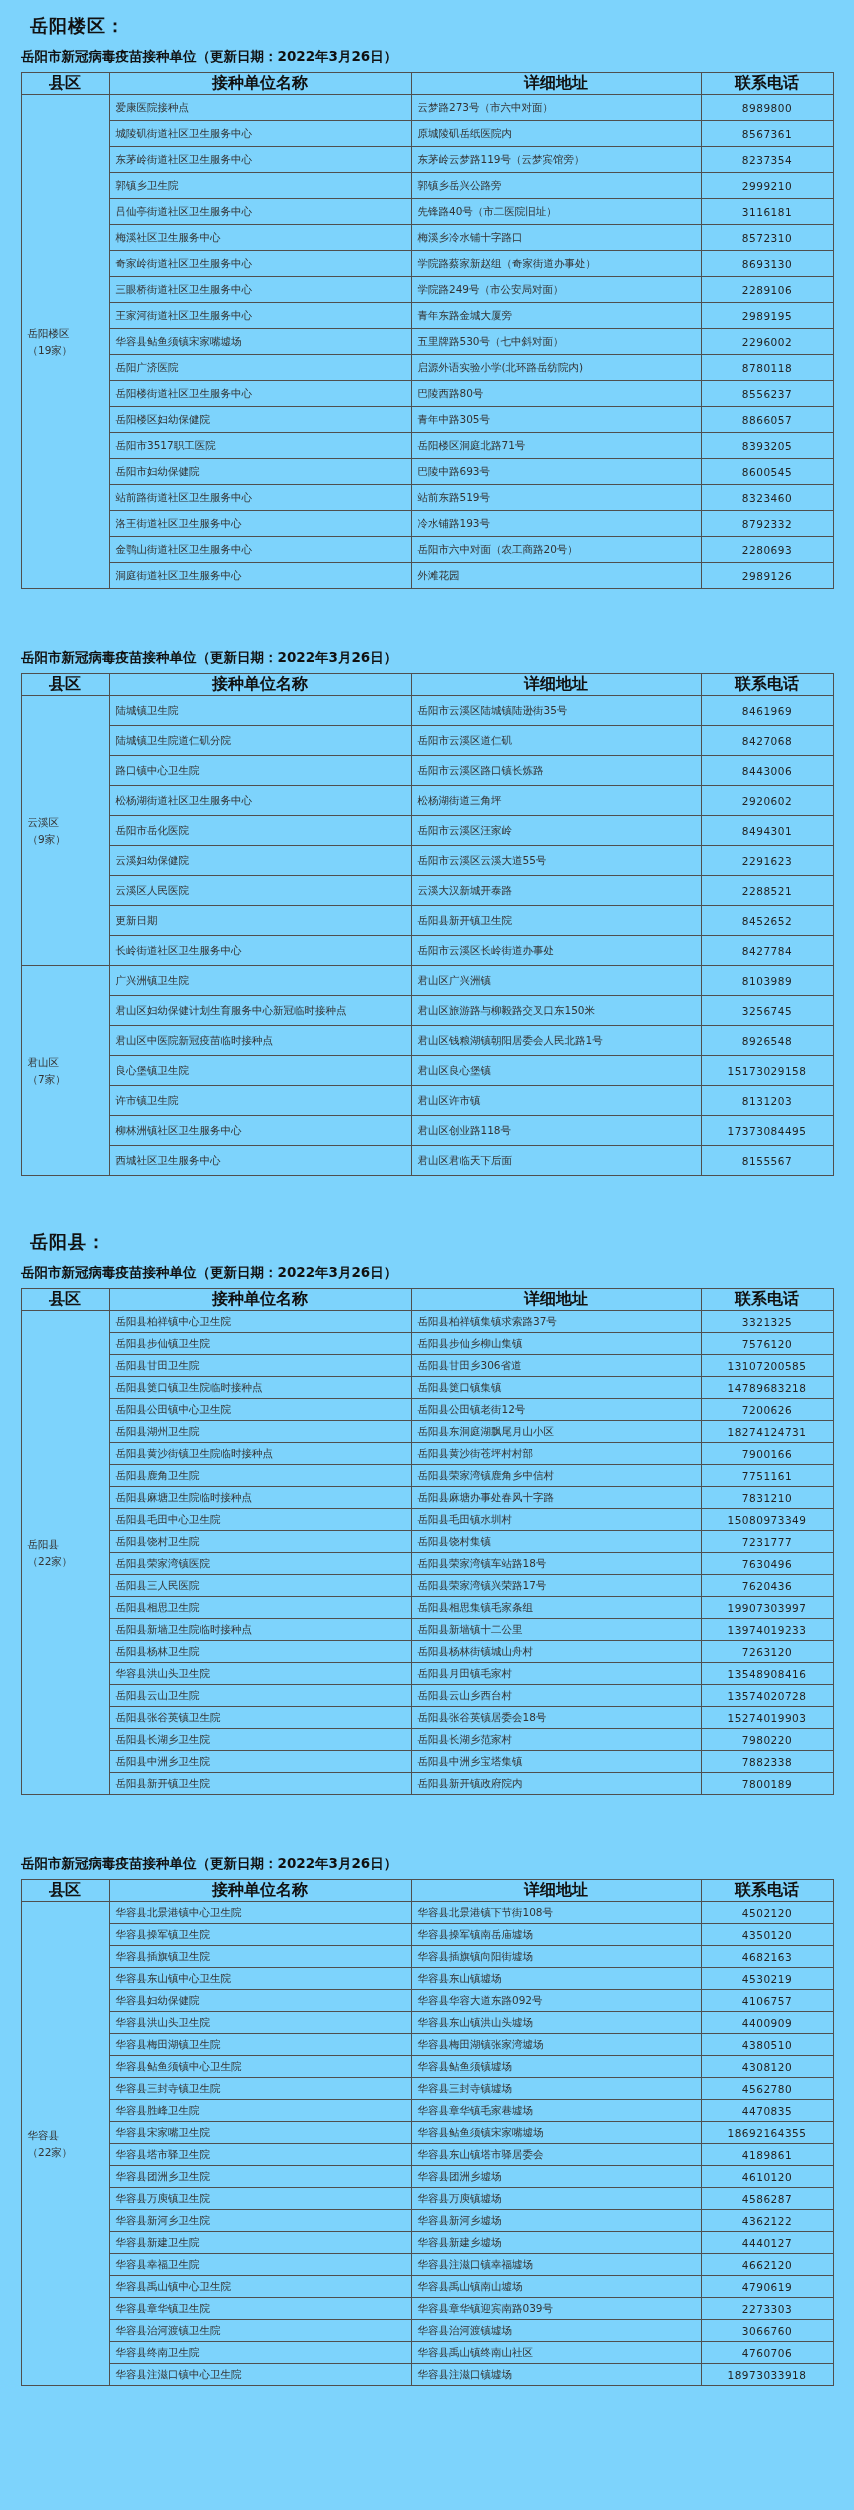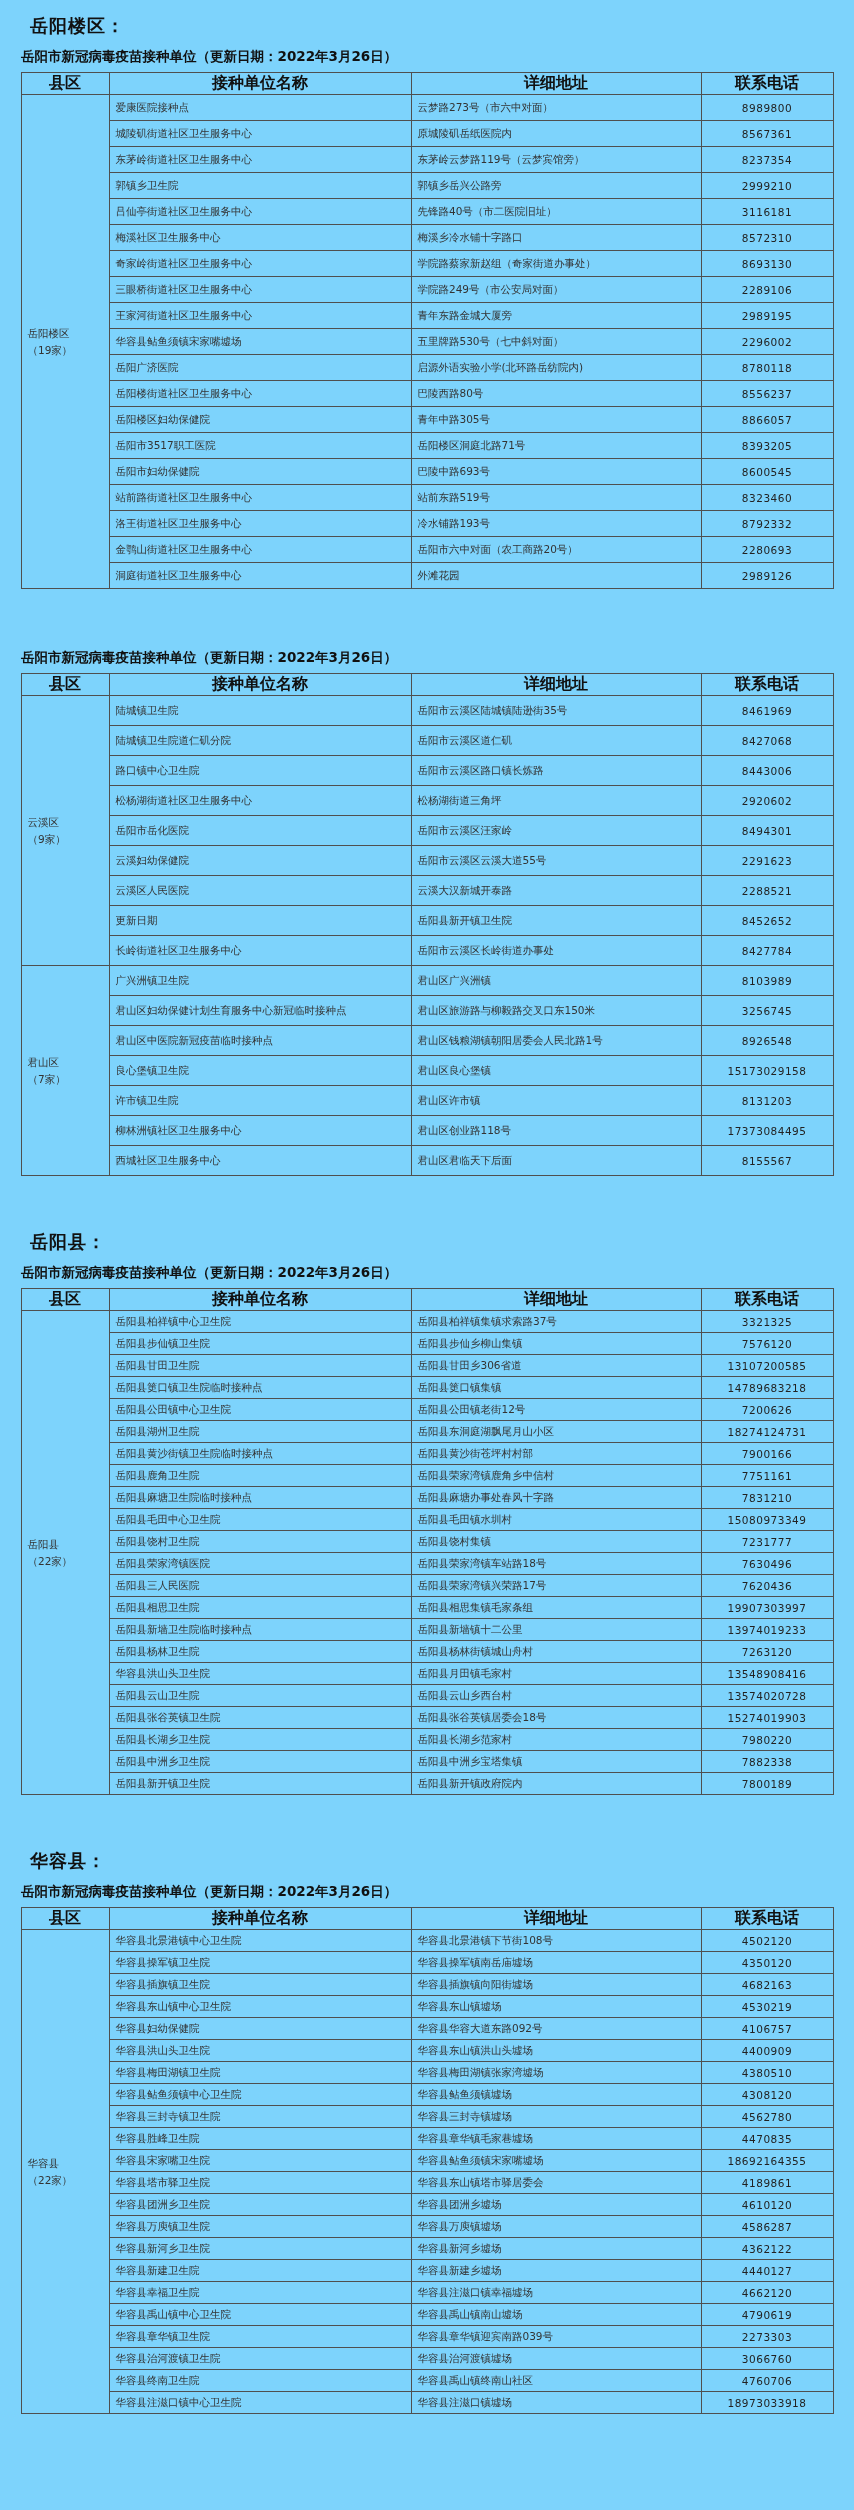--- a/index.html
+++ b/index.html
@@ -438,21 +438,20 @@
           <tr>
             <td class="name">岳阳县新开镇卫生院</td>
             <td class="addr">岳阳县新开镇政府院内</td>
             <td class="phone">7800189</td>
           </tr>
         </tbody>
     </table>
   </div>
 
   <div class="section">
-    <div class="section-heading">华容县：</div>
     <div class="table-title">岳阳市新冠病毒疫苗接种单位（更新日期：2022年3月26日）</div>
     <table class="vax-table rh-s3">
       <colgroup>
           <col class="c-district">
           <col class="c-name">
           <col class="c-addr">
           <col class="c-phone">
         </colgroup>
       <thead>
         <tr>

